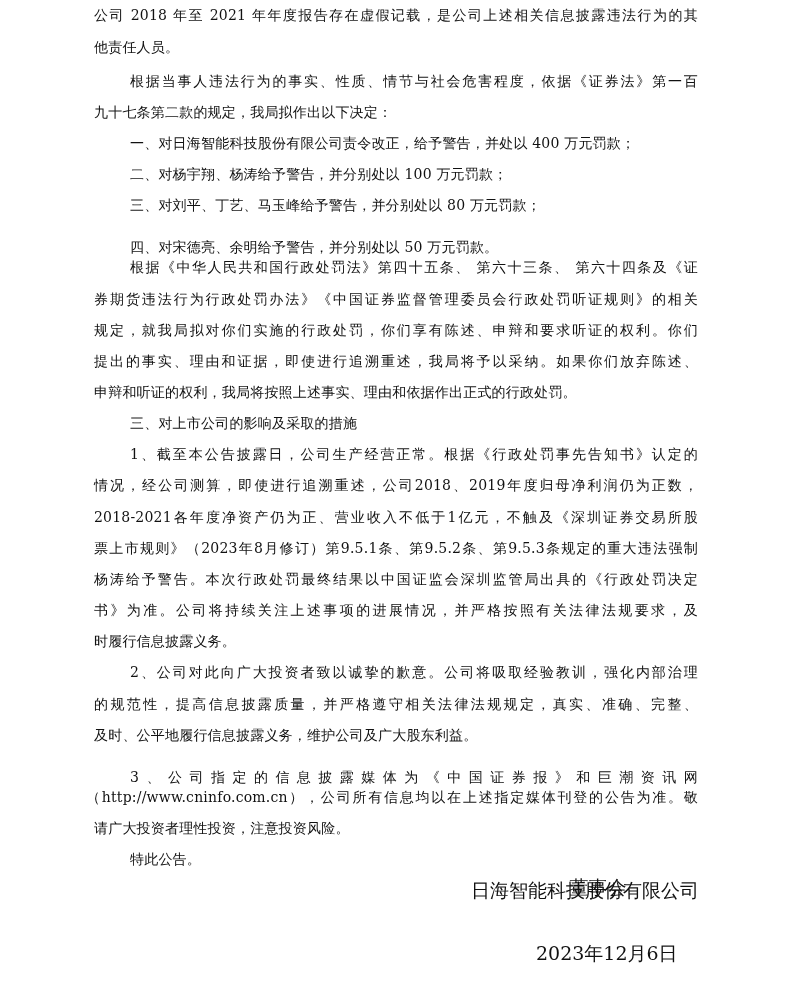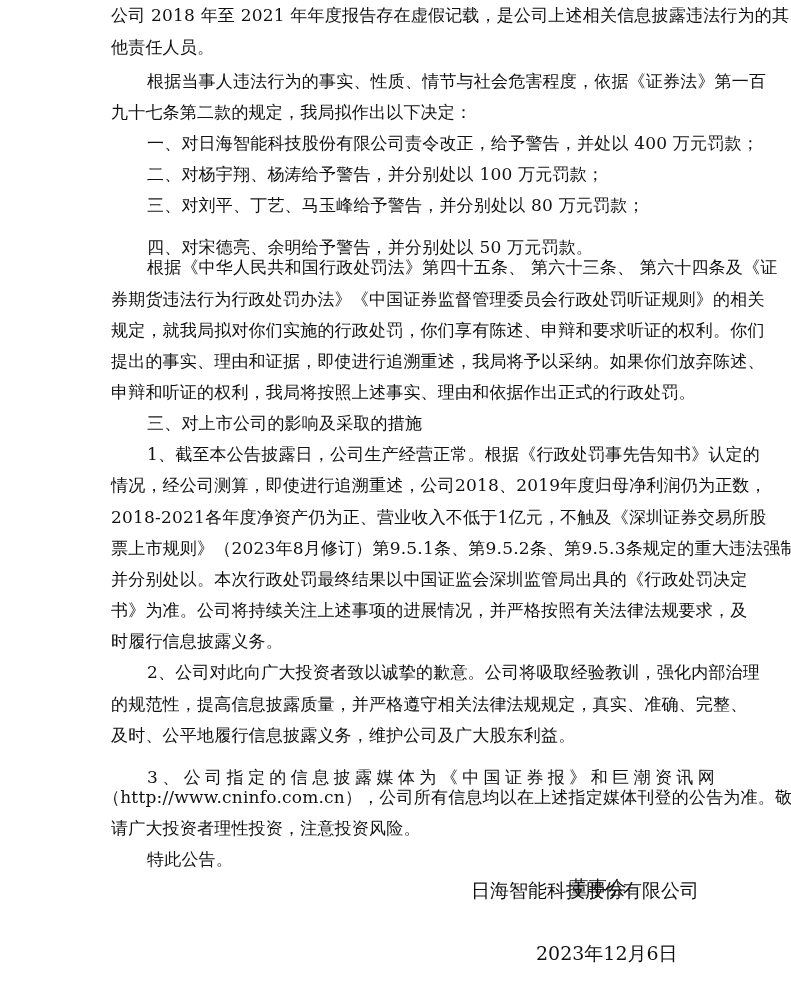--- a/index.html
+++ b/index.html
@@ -19,24 +19,23 @@
       position: absolute;
       left: 94px;
       top: 0;
       width: 604px;
     }
     .line {
       position: absolute;
       left: 0;
       height: 31px;
       line-height: 31px;
-      font-size: 17px;
+      font-size: 14px;
       white-space: nowrap;
       letter-spacing: 0.2px;
-      margin-left: 17px;
     }
     .indent { left: 36px; }
     .justify {
       width: 604px;
       text-align: justify;
       text-align-last: justify;
     }
     .justify.indent { width: 568px; }
     .bold {
       font-weight: normal;
@@ -71,21 +70,21 @@
   <div class="line justify" style="top:315px">规定，就我局拟对你们实施的行政处罚，你们享有陈述、申辩和要求听证的权利。你们</div>
   <div class="line justify" style="top:346px">提出的事实、理由和证据，即使进行追溯重述，我局将予以采纳。如果你们放弃陈述、</div>
   <div class="line" style="top:377px">申辩和听证的权利，我局将按照上述事实、理由和依据作出正式的行政处罚。</div>
 
   <div class="line indent bold" style="top:408px">三、对上市公司的影响及采取的措施</div>
 
   <div class="line indent justify" style="top:439px">1、截至本公告披露日，公司生产经营正常。根据《行政处罚事先告知书》认定的</div>
   <div class="line justify" style="top:470px">情况，经公司测算，即使进行追溯重述，公司2018、2019年度归母净利润仍为正数，</div>
   <div class="line justify" style="top:502px">2018-2021各年度净资产仍为正、营业收入不低于1亿元，不触及《深圳证券交易所股</div>
   <div class="line justify" style="top:533px">票上市规则》（2023年8月修订）第9.5.1条、第9.5.2条、第9.5.3条规定的重大违法强制</div>
-  <div class="line justify" style="top:564px">并分别处以。本次行政处罚最终结果以中国证监会深圳监管局出具的《行政处罚决定</div>
+  <div class="line justify" style="top:564px">杨涛给予警告。本次行政处罚最终结果以中国证监会深圳监管局出具的《行政处罚决定</div>
   <div class="line justify" style="top:595px">书》为准。公司将持续关注上述事项的进展情况，并严格按照有关法律法规要求，及</div>
   <div class="line" style="top:626px">时履行信息披露义务。</div>
 
   <div class="line indent justify" style="top:657px">2、公司对此向广大投资者致以诚挚的歉意。公司将吸取经验教训，强化内部治理</div>
   <div class="line justify" style="top:689px">的规范性，提高信息披露质量，并严格遵守相关法律法规规定，真实、准确、完整、</div>
   <div class="line" style="top:720px">及时、公平地履行信息披露义务，维护公司及广大股东利益。</div>
 
   <div class="line indent justify" style="top:762px">3、公司指定的信息披露媒体为《中国证券报》和巨潮资讯网</div>
   <div class="line justify" style="top:782px; left:-8px; width:612px">（http://www.cninfo.com.cn），公司所有信息均以在上述指定媒体刊登的公告为准。敬</div>
   <div class="line" style="top:813px">请广大投资者理性投资，注意投资风险。</div>

